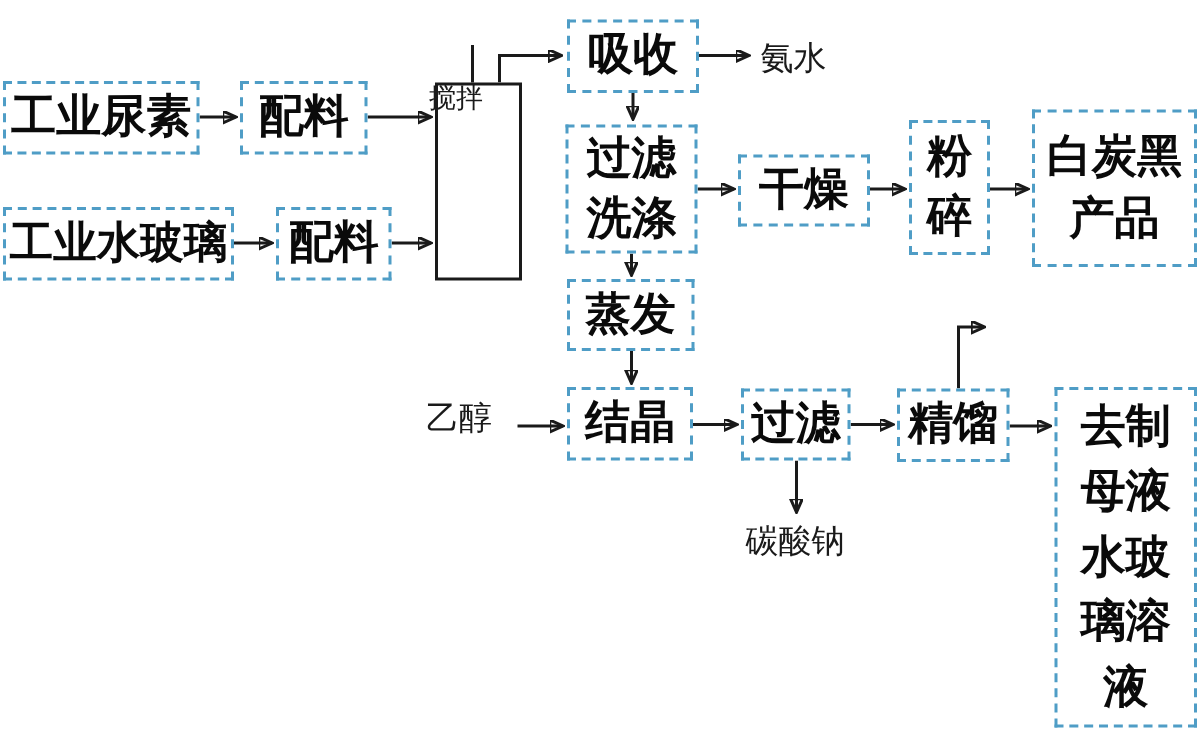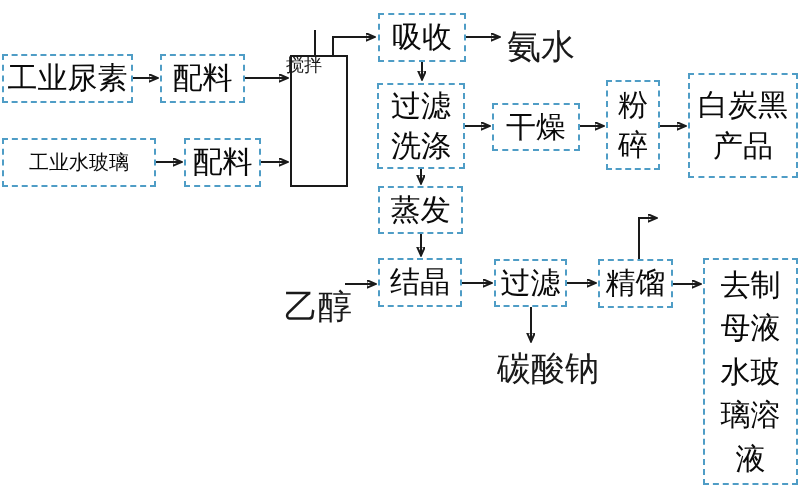--- a/index.html
+++ b/index.html
@@ -14,41 +14,41 @@
   }
   .node {
     position: absolute;
     border: 2px dashed #4f9dc6;
     background: #ffffff;
     display: flex;
     flex-direction: column;
     align-items: center;
     justify-content: center;
     color: #0a0a0a;
-    font-weight: 400;
+    font-weight: 700;
     text-align: left;
     line-height: 1.35;
   }
   .node .ln { display: block; white-space: nowrap; }
   .reactor {
     position: absolute;
     border: 2px solid #1a1a1a;
     background: #ffffff;
   }
   .freelabel {
     position: absolute;
     color: #1a1a1a;
     font-weight: 400;
     white-space: nowrap;
   }
   svg.wires { position: absolute; left: 0; top: 0; width: 800px; height: 488px; pointer-events: none; }
   svg.wires path, svg.wires line { stroke: #1a1a1a; stroke-width: 2; fill: none; }
   .fs30 { font-size: 30px; }
-  .fs29 { font-size: 20px; }
-  .fs27 { font-size: 34px; text-align: right; }
+  .fs29 { font-size: 29px; }
+  .fs27 { font-size: 22px; text-align: right; }
   .fs18 { font-size: 18px; }
   .lh44 { line-height: 1.45; }
 </style>
 </head>
 <body>
 
 <div class="canvas">
 
   <svg class="wires" viewBox="0 0 800 488">
     <defs>
@@ -140,17 +140,17 @@
     <span class="ln">母液</span>
     <span class="ln">水玻</span>
     <span class="ln">璃溶</span>
     <span class="ln">液</span>
   </div>
 
   <div class="freelabel fs18" style="left:286px; top:9px;margin-top:44px;">搅拌</div>
 
   <div class="freelabel fs27" style="left:507px; top:24px;">氨水</div>
 
-  <div class="freelabel fs27" style="left:284px; top:284px;">乙醇</div>
+  <div class="freelabel fs27" style="left:284px; top:264px;">乙醇</div>
 
   <div class="freelabel fs27" style="left:497px; top:346px;">碳酸钠</div>
 
 </div>
 
 </body></html>

